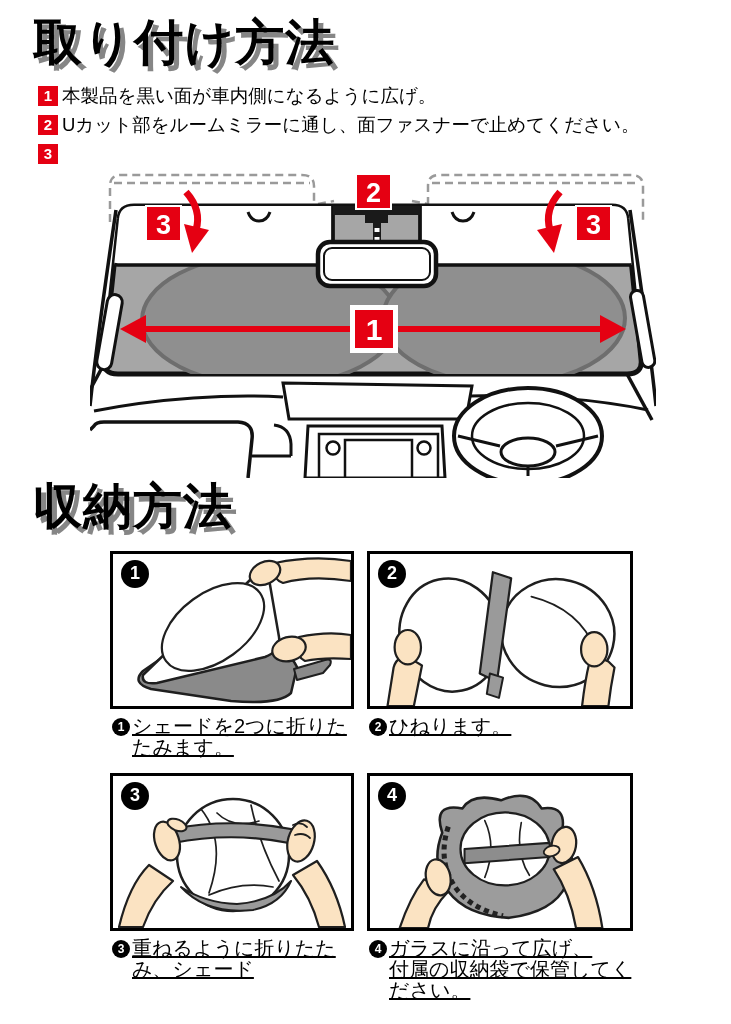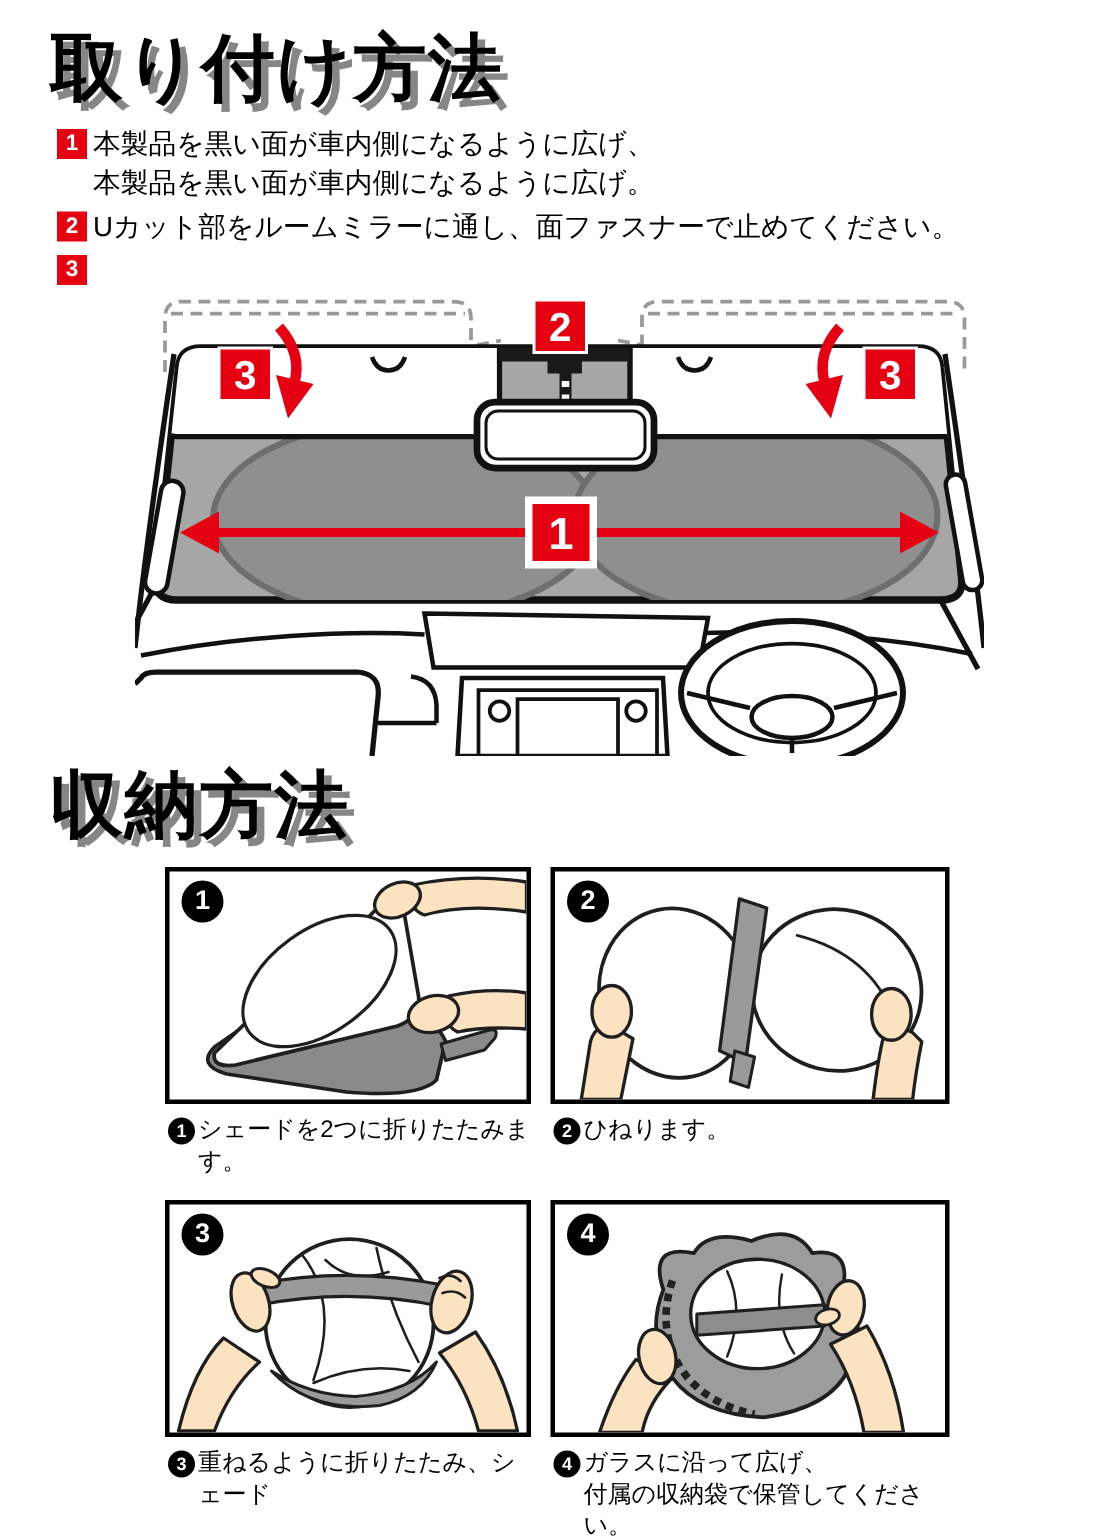--- a/index.html
+++ b/index.html
@@ -11,20 +11,21 @@
   html,body{margin:0;padding:0;background:#fff;}
   body{
     width:731px;height:1024px;position:relative;overflow:hidden;
     font-family:"Liberation Sans","DejaVu Sans",sans-serif;color:#000;
   }
   .page{position:absolute;inset:0;}
   .big-title{
     margin:0;font-size:49px;font-weight:bold;line-height:1.08;
     letter-spacing:1px;color:#000;
     text-shadow:5px 5px 0 var(--title-shadow,#868686);
+    font-family:Liberation Mono, monospace;
   }
   .install-title{margin:20px 0 10px 33px;}
   .storage-title{margin:2px 0 0 33px;}
   .steps{margin:2px 0 0 38px;}
   .step{display:flex;align-items:flex-start;margin:3px 0;}
   .sq-badge{
     flex:0 0 auto;width:20px;height:20px;margin:3px 4px 0 0;
     background:var(--accent-red,#e50012);color:#fff;
     font-size:15px;font-weight:bold;
     display:flex;align-items:center;justify-content:center;
@@ -49,35 +50,34 @@
     font-size:18px;font-weight:bold;
     display:flex;align-items:center;justify-content:center;
   }
   .caption{display:flex;margin:7px 0 13px 2px;min-height:44px;}
   .cnum{
     flex:0 0 auto;width:18px;height:18px;margin:2px 2px 0 0;
     background:#000;color:#fff;border-radius:50%;
     font-size:12px;font-weight:bold;
     display:flex;align-items:center;justify-content:center;
   }
-  .cap-lines{font-size:16px;line-height:21px;}
+  .cap-lines{font-size:20px;line-height:21px;text-decoration:underline;}
   .ill{stroke:#1f1f1f;stroke-linejoin:round;stroke-linecap:round;}
 </style>
 </head>
 <body>
 
 <div class="page">
 
   <h1 class="big-title install-title">取り付け方法</h1>
 
   <div class="steps">
     <div class="step">
       <span class="sq-badge">1</span>
       <div class="step-lines">
-        <div>本製品を黒い面が車内側になるように広げ、</div>
         <div>本製品を黒い面が車内側になるように広げ。</div>
       </div>
     </div>
     <div class="step">
       <span class="sq-badge">2</span>
       <div class="step-lines">
         <div>Uカット部をルームミラーに通し、面ファスナーで止めてください。</div>
       </div>
     </div>
     <div class="step">

